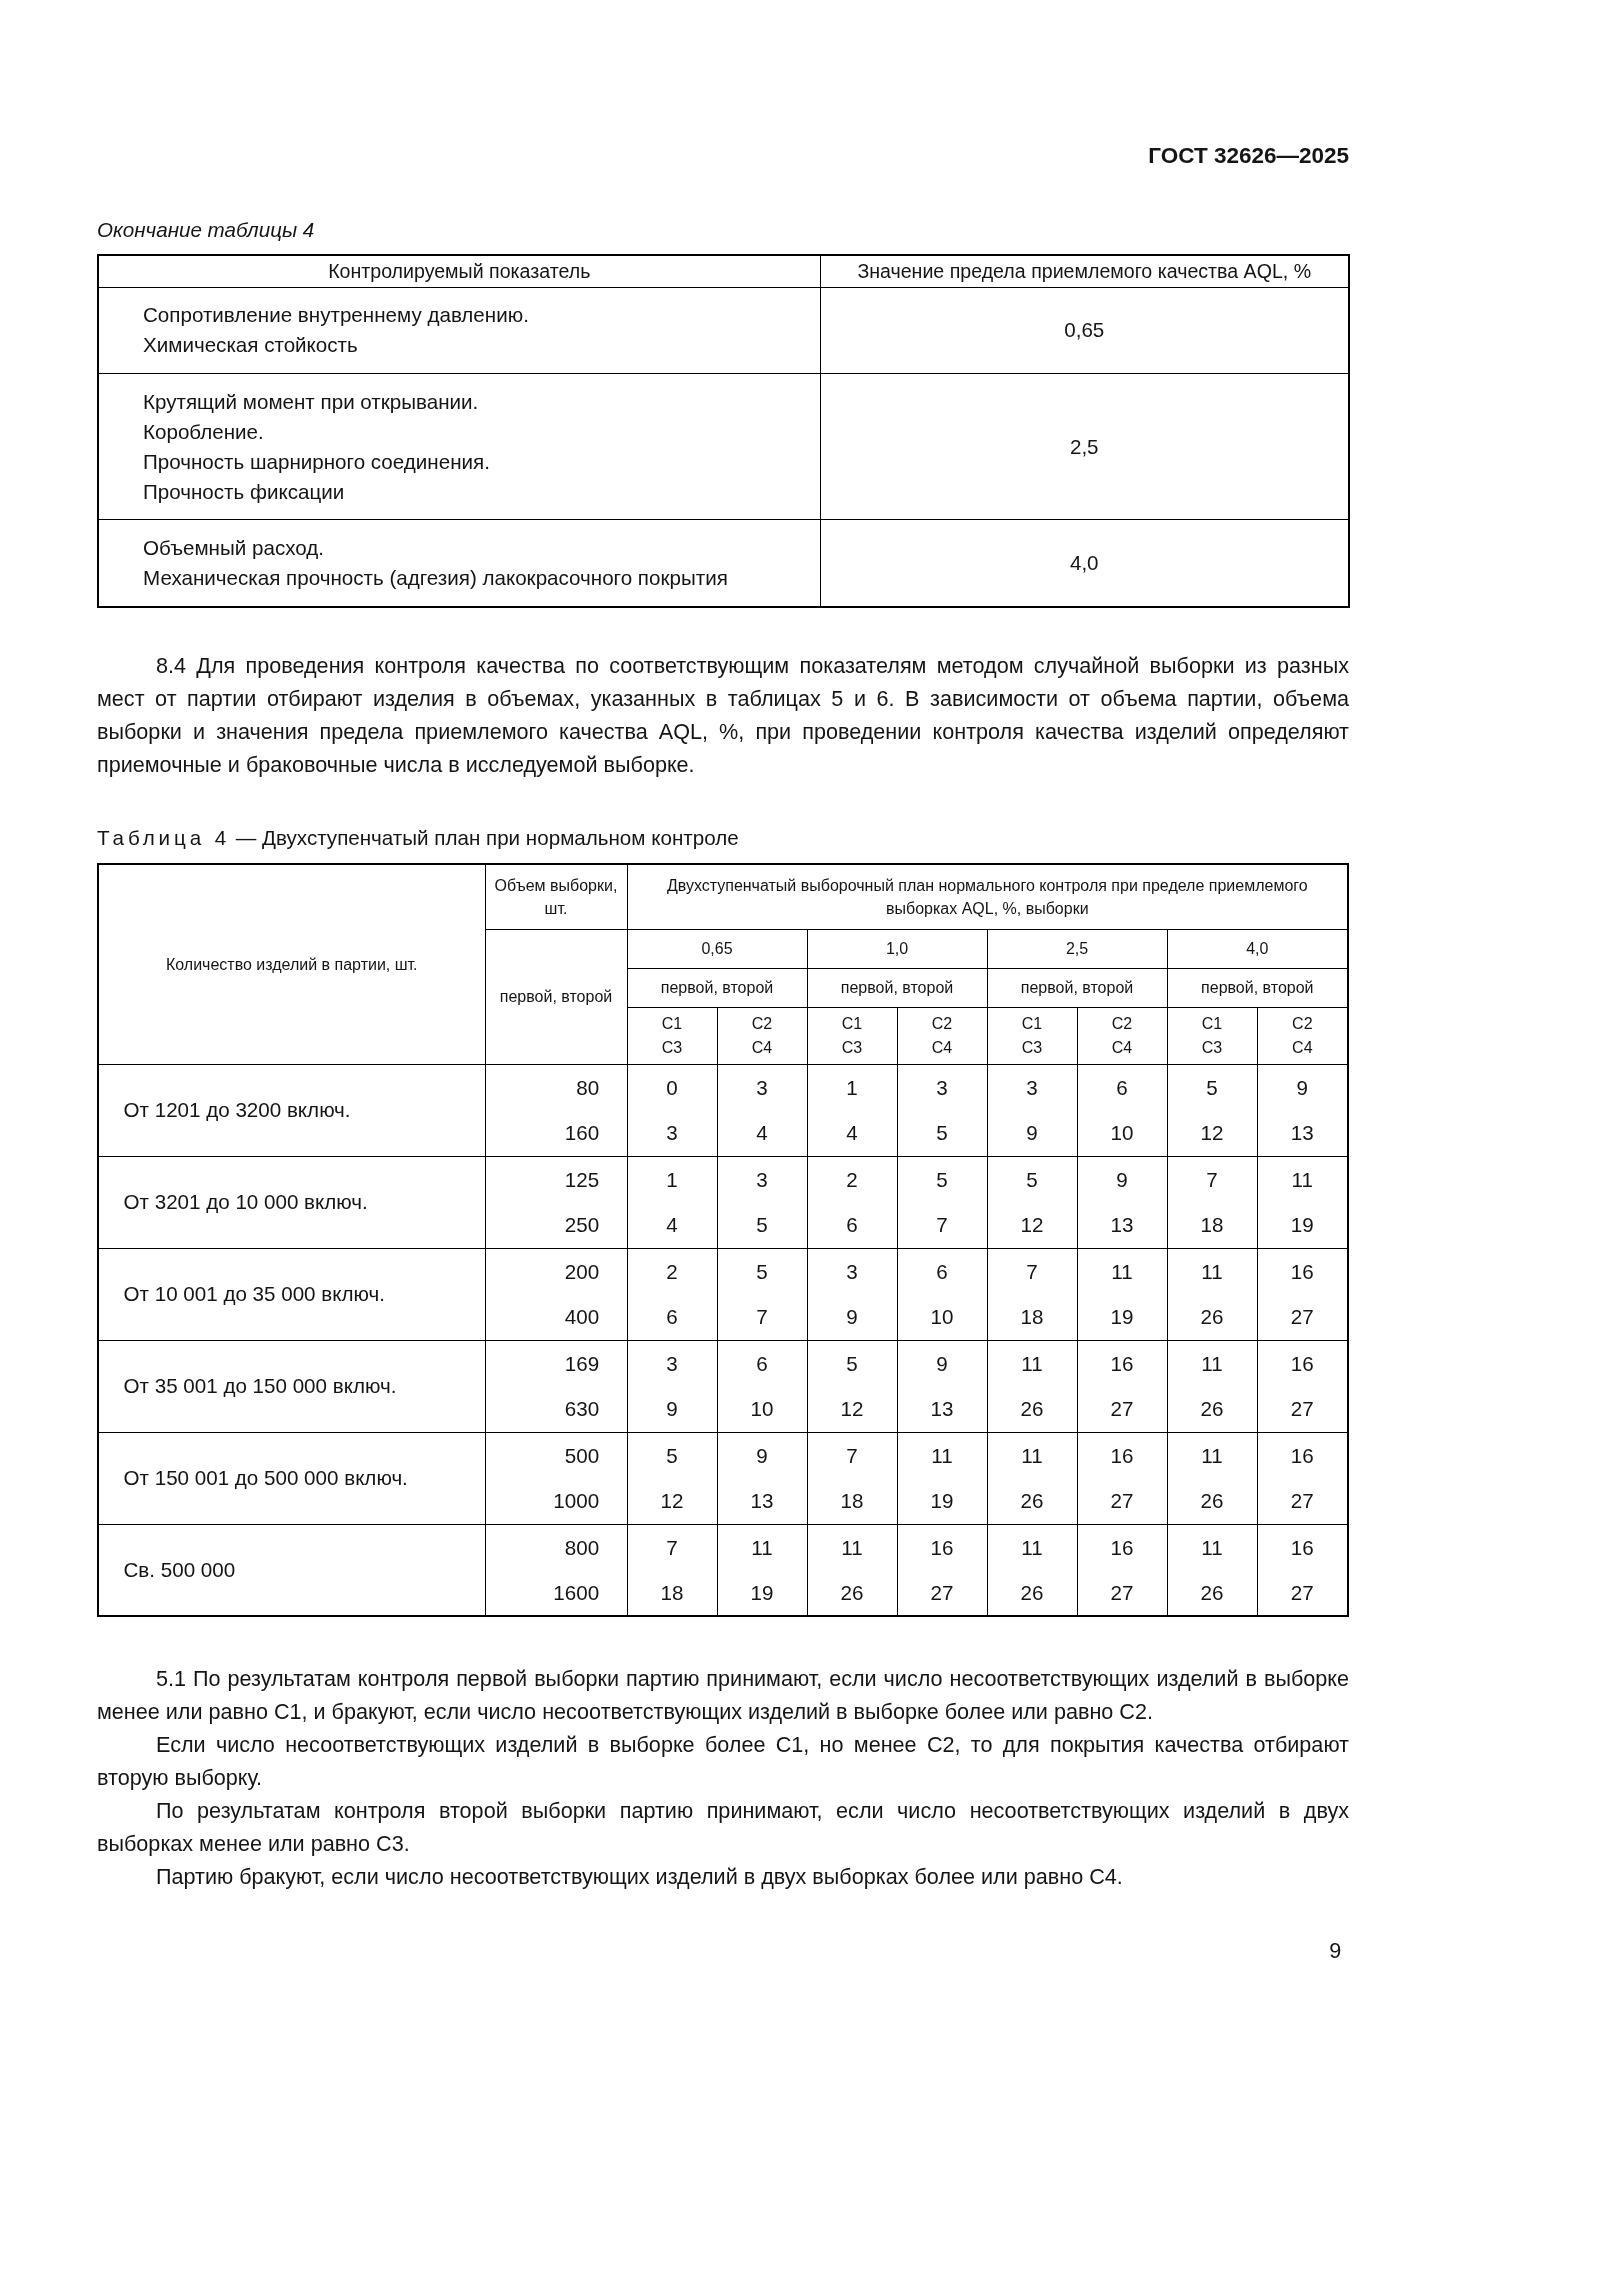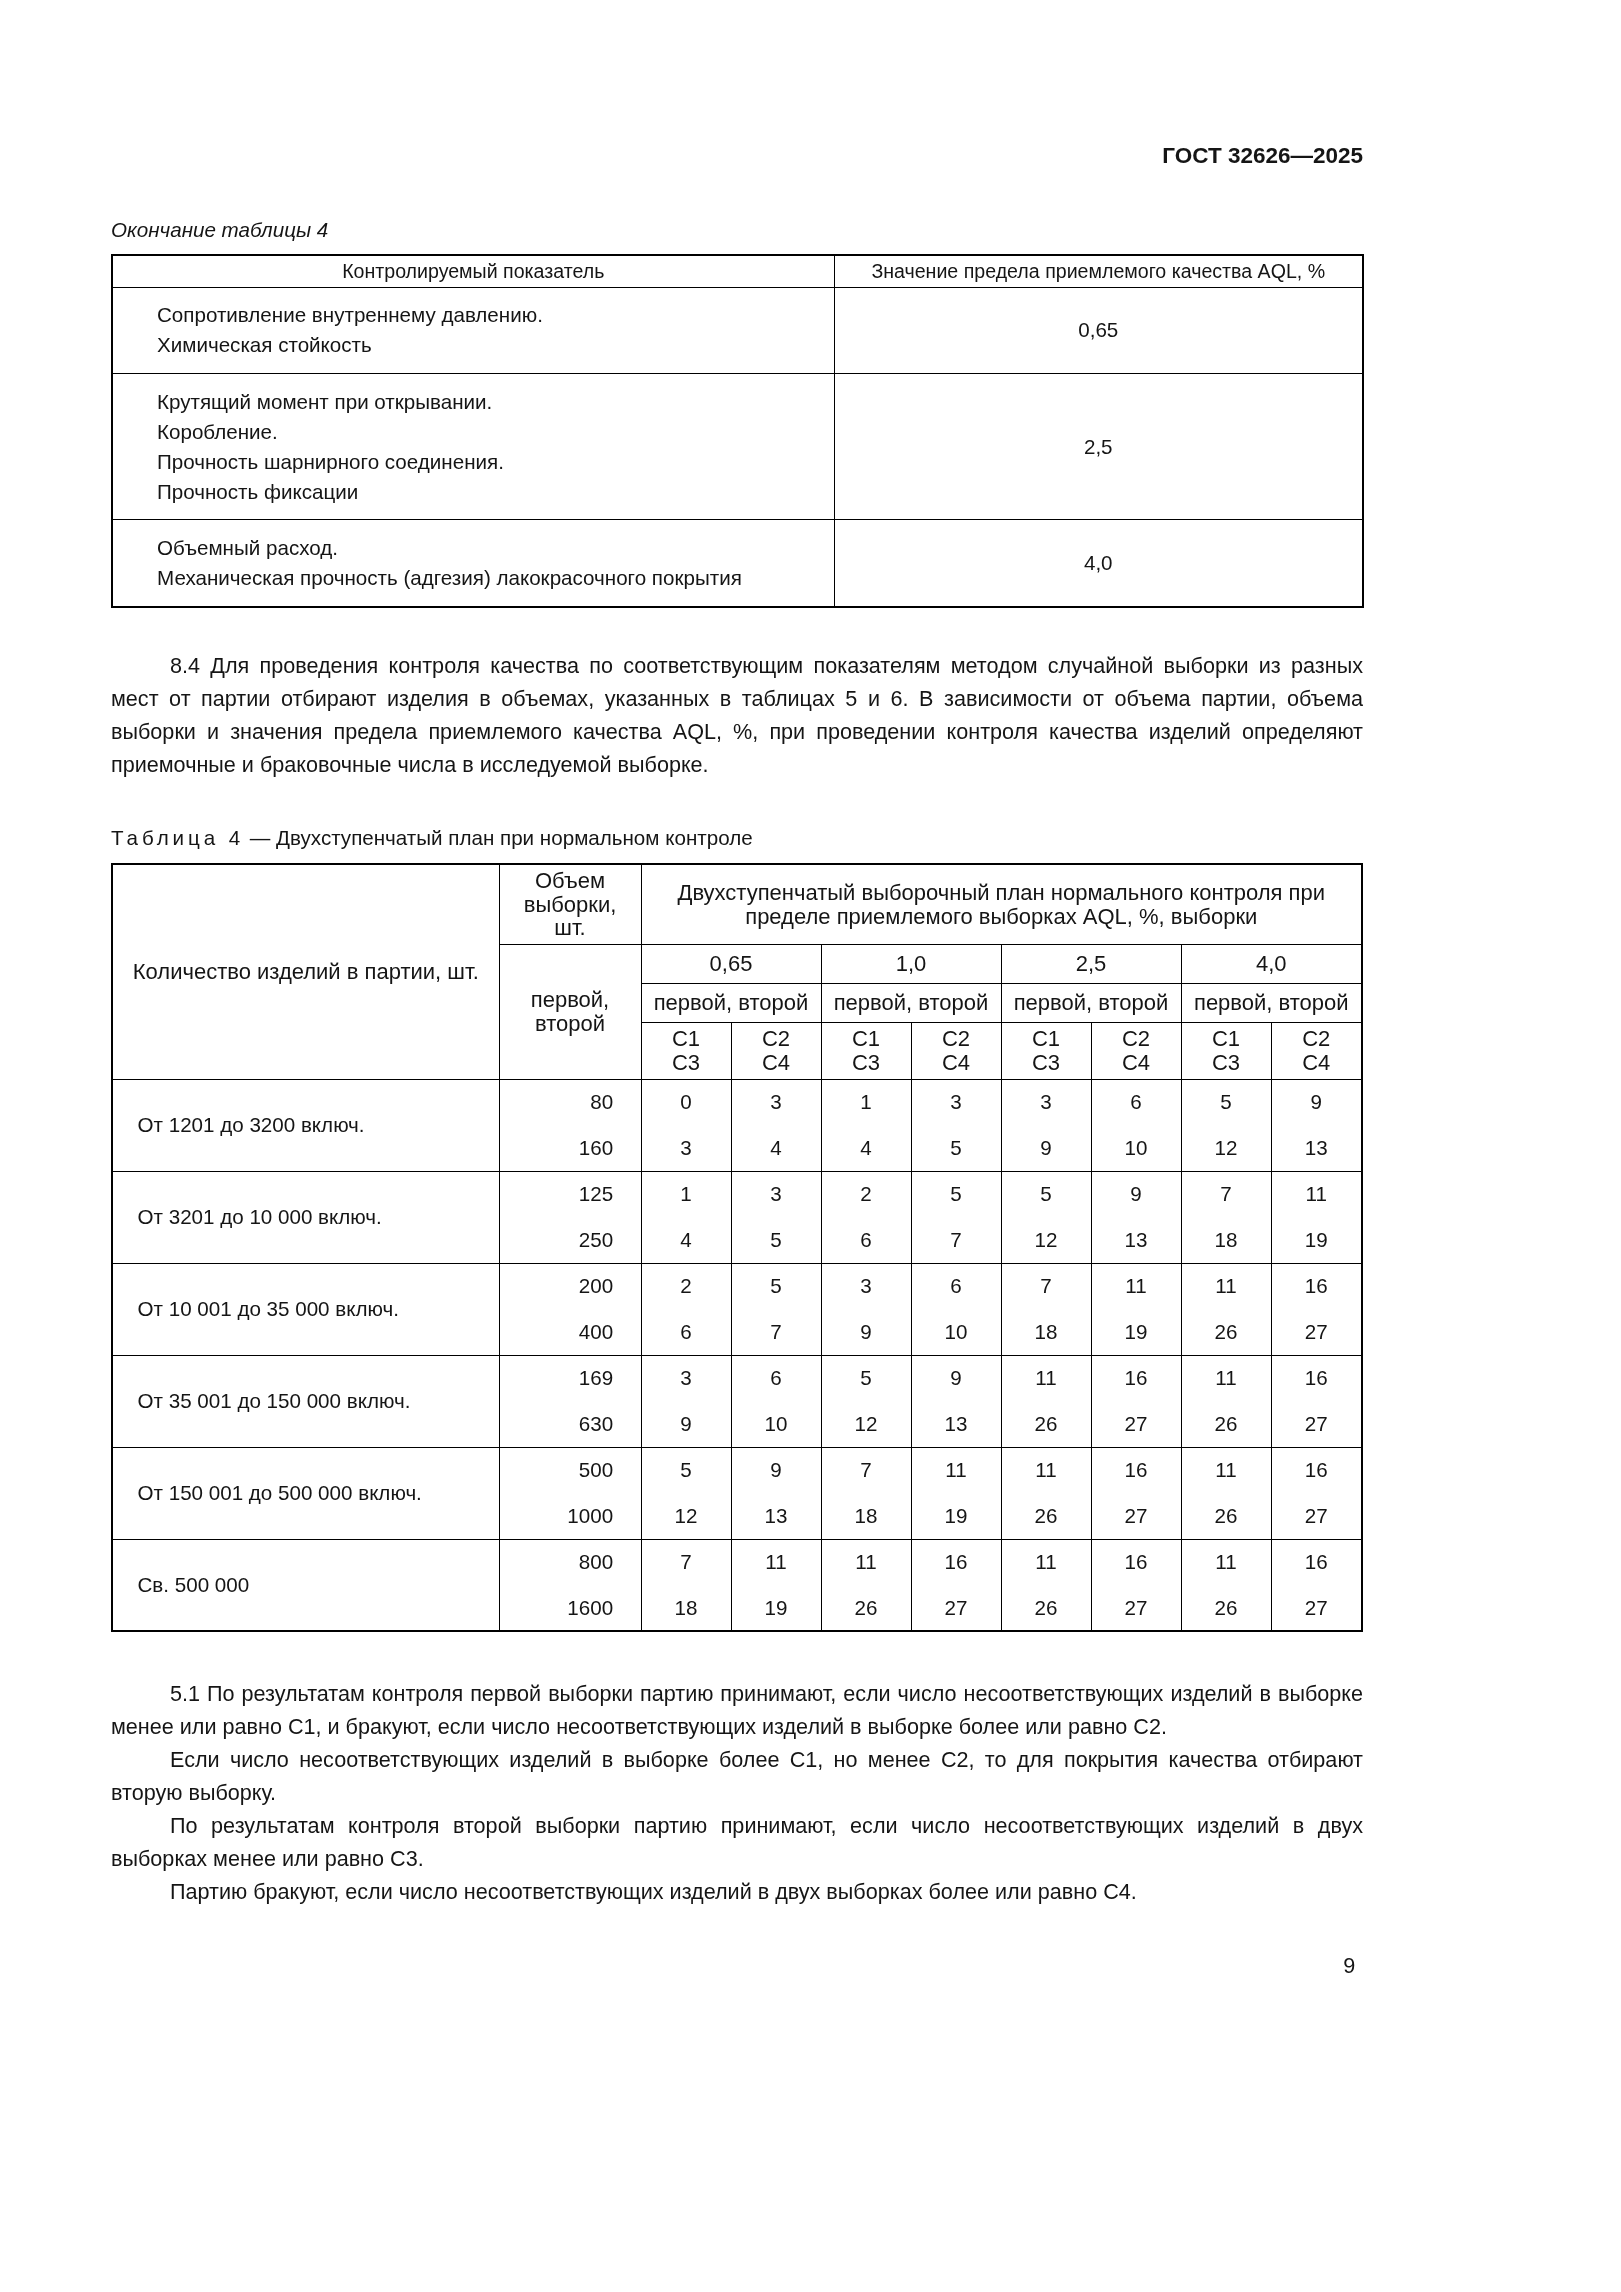--- a/index.html
+++ b/index.html
@@ -3,21 +3,21 @@
 <meta charset="utf-8">
 <style>
   * { margin:0; padding:0; box-sizing:border-box; }
   html,body { background:#ffffff; }
   body {
     width:1621px; height:2293px;
     font-family:"Liberation Sans", sans-serif;
     color:#151515;
     position:relative;
   }
-  .page { position:absolute; left:111px; top:0; width:1252px; }
+  .page { position:absolute; left:97px; top:0; width:1252px; }
 
   .doc-header {
     margin-top:143px;
     text-align:right;
     font-weight:bold;
     font-size:22.5px;
   }
 
   .t4-caption {
     margin-top:49px;
@@ -42,21 +42,21 @@
     text-align:justify;
     text-indent:59px;
   }
   .p84 { margin-top:41px; }
 
   .t5-caption { margin-top:45px; font-size:20.6px; }
   .t5-caption .sp { letter-spacing:3.9px; }
 
   
   #t5 { margin-top:13.7px; font-size:20.6px; }
-  #t5 th { border:1px solid #000; font-weight:normal; font-size:22px; text-align:center; vertical-align:middle; padding:3.9px 5.9px; line-height:23.5px; }
+  #t5 th { border:1px solid #000; font-weight:normal; font-size:16px; text-align:center; vertical-align:middle; padding:3.9px 5.9px; line-height:23.5px; }
   #t5 tbody { border-top:1px solid #000; }
   #t5 td { border-left:1px solid #000; border-right:1px solid #000; vertical-align:middle; height:46px; }
   #t5 tr.hr1 { height:65px; }
   #t5 tr.hr2 { height:39px; }
   #t5 tr.hr3 { height:39px; }
   #t5 tr.hr4 { height:57px; }
   #t5 td.batch { text-align:left; padding-left:24.5px; font-size:20.6px; }
   #t5 td.sample { text-align:right; padding-right:27.4px; font-size:20.6px; }
   #t5 td.num { text-align:center; font-size:20.6px; }
 

